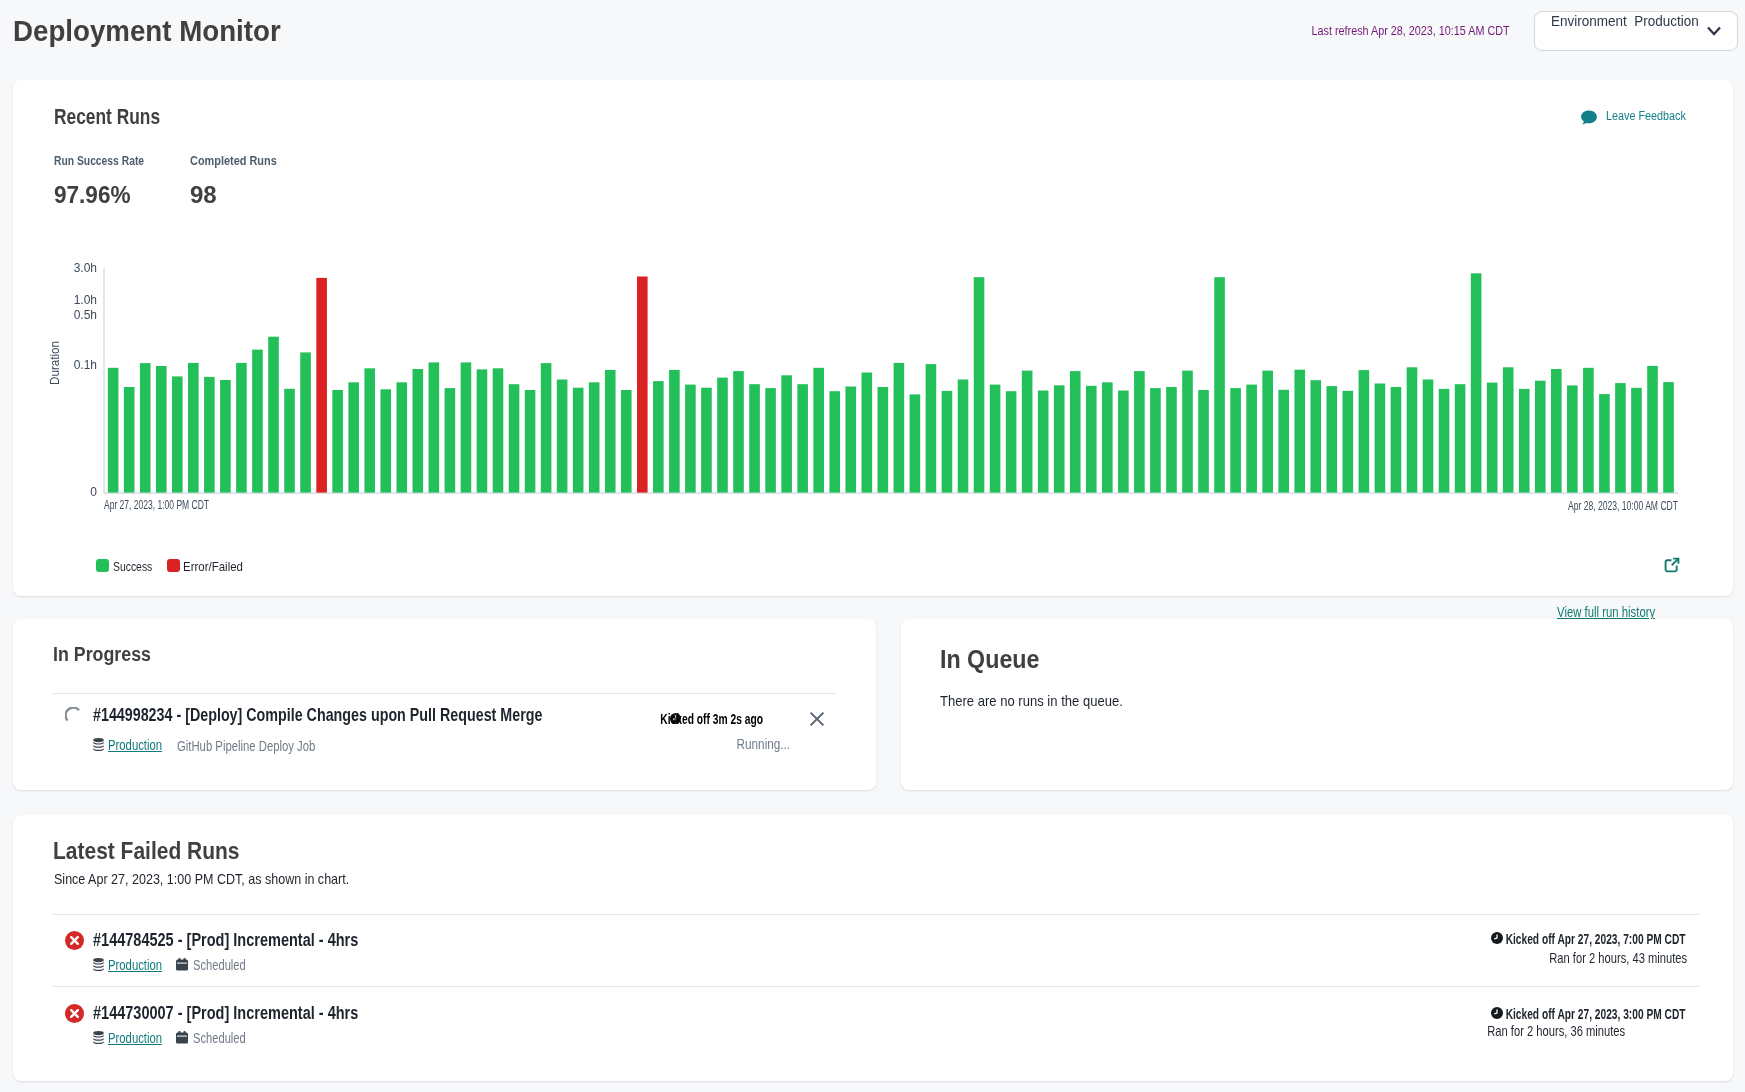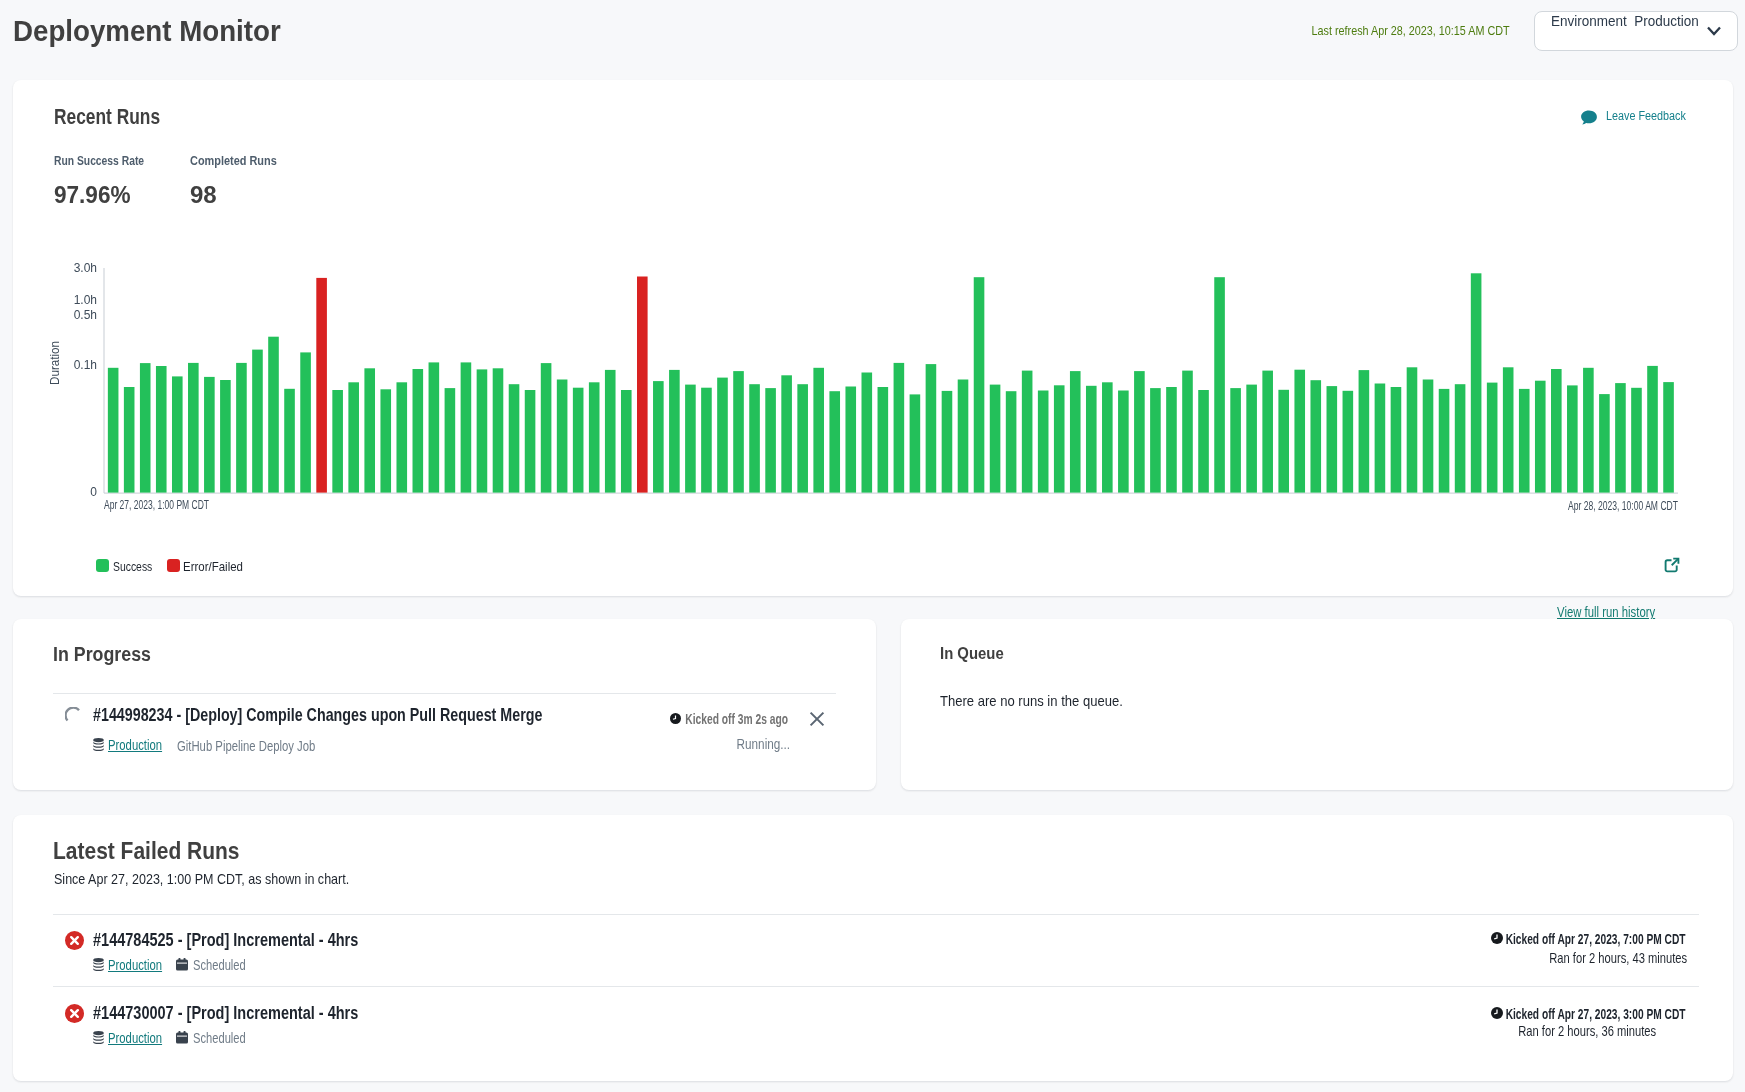--- a/index.html
+++ b/index.html
@@ -1,21 +1,21 @@
 <!DOCTYPE html>
 <html><head><meta charset="utf-8">
 <style>
 * { margin:0; padding:0; box-sizing:border-box; }
 html,body { width:1745px; height:1092px; background:#f7f8fa; font-family:"Liberation Sans",sans-serif; position:relative; overflow:hidden; }
 .abs { position:absolute; }
 .card { position:absolute; background:#fff; border-radius:8px; box-shadow:0 1px 2px rgba(16,24,40,.07), 0 1px 3px rgba(16,24,40,.05); }
 .navy { color:#404040; }
 .dark { color:#1e242d; }
 .gray { color:#707c88; }
-.slate { color:#4d7c0f; }
+.slate { color:#701a75; }
 .sx { display:inline-block; transform:scaleX(0.85); transform-origin:0 50%; white-space:nowrap; }
 .sxr { display:inline-block; transform:scaleX(0.85); transform-origin:100% 50%; white-space:nowrap; }
 </style></head>
 <body>
 
 <div class="abs navy" style="left:13px; top:14px; font-size:30px; font-weight:bold;"><span class="sx" id="t_title" style="transform:scaleX(0.923);">Deployment Monitor</span></div>
 <div class="abs slate" style="left:1110px; top:23px; width:400px; text-align:right; font-size:13.5px;"><span class="sxr" id="t_refresh" style="transform:scaleX(0.80);">Last refresh Apr 28, 2023, 10:15 AM CDT</span></div>
 <div class="abs" style="left:1534px; top:11px; width:204px; height:40px; background:#fff; border:1px solid #d2d7dc; border-radius:8px;">
   <div class="abs" style="left:16px; top:0; height:38px; display:flex; font-size:15.5px; color:#2c3a4a;">
       <span class="sx" id="t_env" style="transform:scaleX(0.87);">Environment&nbsp;&nbsp;Production</span>
@@ -168,41 +168,41 @@
 <div class="abs navy" style="left:53px; top:643px; font-size:20px; font-weight:bold;"><span class="sx" id="t_ip" style="transform:scaleX(0.89);">In Progress</span></div>
 <div class="abs" style="left:53px; top:693px; width:783px; height:1px; background:#e4e7ea;"></div>
 <svg class="abs" style="left:64.5px; top:707px;" width="18" height="18" viewBox="0 0 18 18">
     <path d="M2.5 13.5 A 7.6 7.6 0 0 1 14 3.2" fill="none" stroke="#858d96" stroke-width="2.4"></path>
   </svg>
 <div class="abs dark" style="left:93px; top:703.5px; font-size:19px; font-weight:bold;"><span class="sx" id="t_run1" style="transform:scaleX(0.752);">#144998234 - [Deploy] Compile Changes upon Pull Request Merge</span></div>
 <svg class="abs" style="left:670px; top:713px;" width="11" height="11" viewBox="0 0 12 12">
     <circle cx="6" cy="6" r="6" fill="#16191d"></circle>
     <polyline points="6,2.6 6,6 3.2,6.8" fill="none" stroke="#fff" stroke-width="1.3"></polyline>
   </svg>
-<div class="abs" style="left:588px; top:710px; width:200px; text-align:right; font-size:15px; font-weight:bold; color:#737373;"><span class="sxr" id="t_ko1" style="transform:scaleX(0.685);">Kicked off 3m 2s ago</span></div>
+<div class="abs" style="left:588px; top:710px; width:200px; text-align:center; font-size:15px; font-weight:bold; color:#000000;"><span class="sxr" id="t_ko1" style="transform:scaleX(0.685);">Kicked off 3m 2s ago</span></div>
 <svg class="abs" style="left:809px; top:711px;" width="16" height="16" viewBox="0 0 15 15">
     <g stroke="#5a6572" stroke-width="1.9">
       <line x1="1.5" y1="1.5" x2="13.5" y2="13.5"></line>
       <line x1="13.5" y1="1.5" x2="1.5" y2="13.5"></line>
     </g>
   </svg>
 <svg class="abs" style="left:93px; top:737.5px;" width="11" height="13" viewBox="0 0 11 13">
     <g fill="#39424d">
       <ellipse cx="5.5" cy="2.1" rx="5.3" ry="2.1"></ellipse>
       <path d="M0.2 3.3 a5.3 2.1 0 0 0 10.6 0 V4.5 a5.3 2.1 0 0 1 -10.6 0 z"></path>
       <path d="M0.2 6.5 a5.3 2.1 0 0 0 10.6 0 V7.7 a5.3 2.1 0 0 1 -10.6 0 z"></path>
       <path d="M0.2 9.7 a5.3 2.1 0 0 0 10.6 0 V10.9 a5.3 2.1 0 0 1 -10.6 0 z"></path>
     </g>
   </svg>
 <div class="abs" style="left:108px; top:737px; font-size:14.5px; color:#127a7d;"><span class="sx" id="t_prod1" style="transform:scaleX(0.78); text-decoration:underline;">Production</span></div>
 <div class="abs gray" style="left:177px; top:738px; font-size:14.5px;"><span class="sx" id="t_ghp" style="transform:scaleX(0.78);">GitHub Pipeline Deploy Job</span></div>
 <div class="abs gray" style="left:590px; top:736px; width:200px; text-align:right; font-size:14.5px;"><span class="sxr" id="t_running" style="transform:scaleX(0.81);">Running...</span></div>
 
 <div class="card" style="left:901px; top:619px; width:832px; height:171px;"></div>
-<div class="abs navy" style="left:940px; top:644.5px; font-size:16px; font-weight:bold;"><span class="sx" id="t_iq" style="transform:scaleX(0.93);">In Queue</span></div>
+<div class="abs navy" style="left:940px; top:644.5px; font-size:25px; font-weight:bold;"><span class="sx" id="t_iq" style="transform:scaleX(0.93);">In Queue</span></div>
 <div class="abs dark" style="left:940px; top:692px; font-size:15px;"><span class="sx" id="t_noq" style="transform:scaleX(0.87);">There are no runs in the queue.</span></div>
 
 <div class="card" style="left:13px; top:815px; width:1720px; height:266px;"></div>
 <div class="abs navy" style="left:53px; top:837.3px; font-size:24px; font-weight:bold;"><span class="sx" id="t_lfr" style="transform:scaleX(0.874);">Latest Failed Runs</span></div>
 <div class="abs dark" style="left:54px; top:870px; font-size:15px;"><span class="sx" id="t_since" style="transform:scaleX(0.835);">Since Apr 27, 2023, 1:00 PM CDT, as shown in chart.</span></div>
 <div class="abs" style="left:53px; top:914px; width:1646px; height:1px; background:#e4e7ea;"></div>
 
 <svg class="abs" style="left:65px; top:931px;" width="19" height="19" viewBox="0 0 19 19">
     <circle cx="9.5" cy="9.5" r="9.5" fill="#d32a26"></circle>
     <g stroke="#fff" stroke-width="2.4" stroke-linecap="round">
@@ -261,13 +261,13 @@
       <rect x="7.5" y="0" width="2.1" height="3.4" rx="0.8"></rect>
     </g>
     <line x1="1" y1="5.1" x2="11" y2="5.1" stroke="#fff" stroke-width="1"></line>
   </svg>
 <div class="abs gray" style="left:193px; top:1030px; font-size:14.5px;"><span class="sx" id="t_sched2" style="transform:scaleX(0.77);">Scheduled</span></div>
 <svg class="abs" style="left:1491px; top:1007px;" width="12" height="12" viewBox="0 0 12 12">
     <circle cx="6" cy="6" r="6" fill="#16191d"></circle>
     <polyline points="6,2.6 6,6 3.2,6.8" fill="none" stroke="#fff" stroke-width="1.3"></polyline>
   </svg>
 <div class="abs" style="left:1286px; top:1005px; width:400px; text-align:right; font-size:15px; font-weight:bold; color:#1e242d;"><span class="sxr" id="t_ko3" style="transform:scaleX(0.68);">Kicked off Apr 27, 2023, 3:00 PM CDT</span></div>
-<div class="abs dark" style="left:1440px; top:1022px; width:247px; text-align:center; font-size:15px;"><span class="sxr" id="t_rf2" style="transform:scaleX(0.745);">Ran for 2 hours, 36 minutes</span></div>
+<div class="abs dark" style="left:1440px; top:1022px; width:247px; text-align:left; font-size:15px;"><span class="sxr" id="t_rf2" style="transform:scaleX(0.745);">Ran for 2 hours, 36 minutes</span></div>
 
 </body></html>

